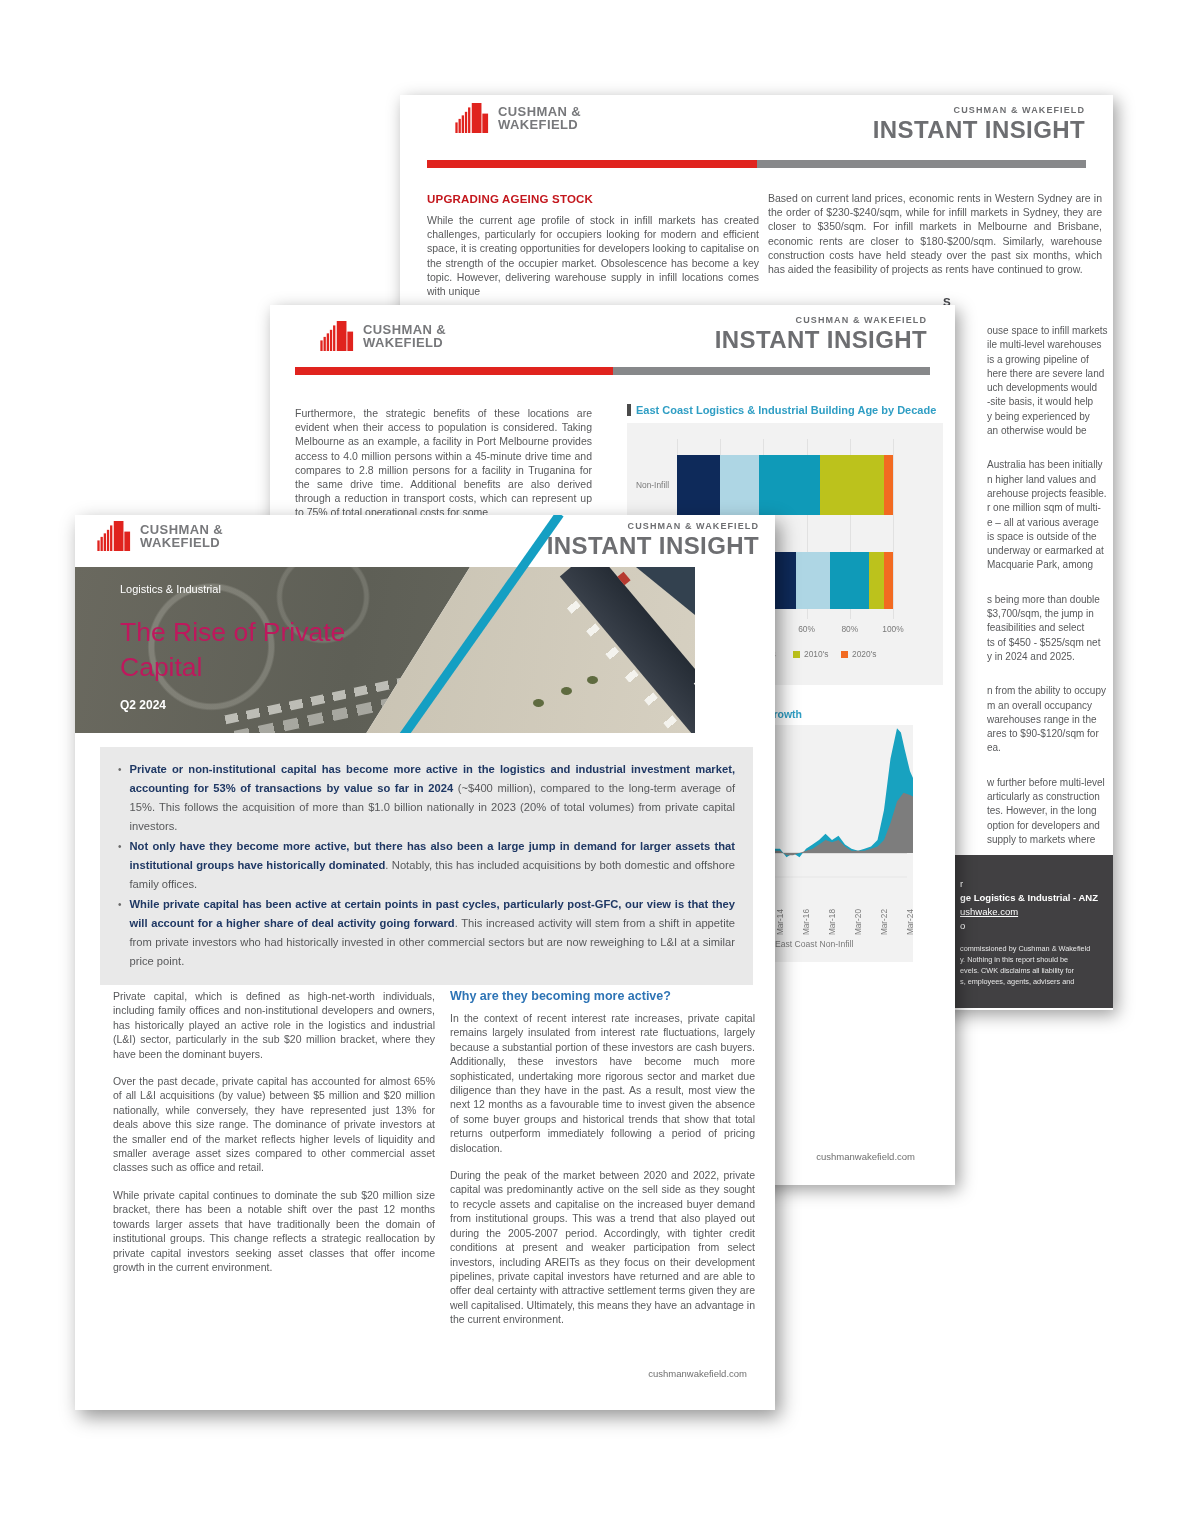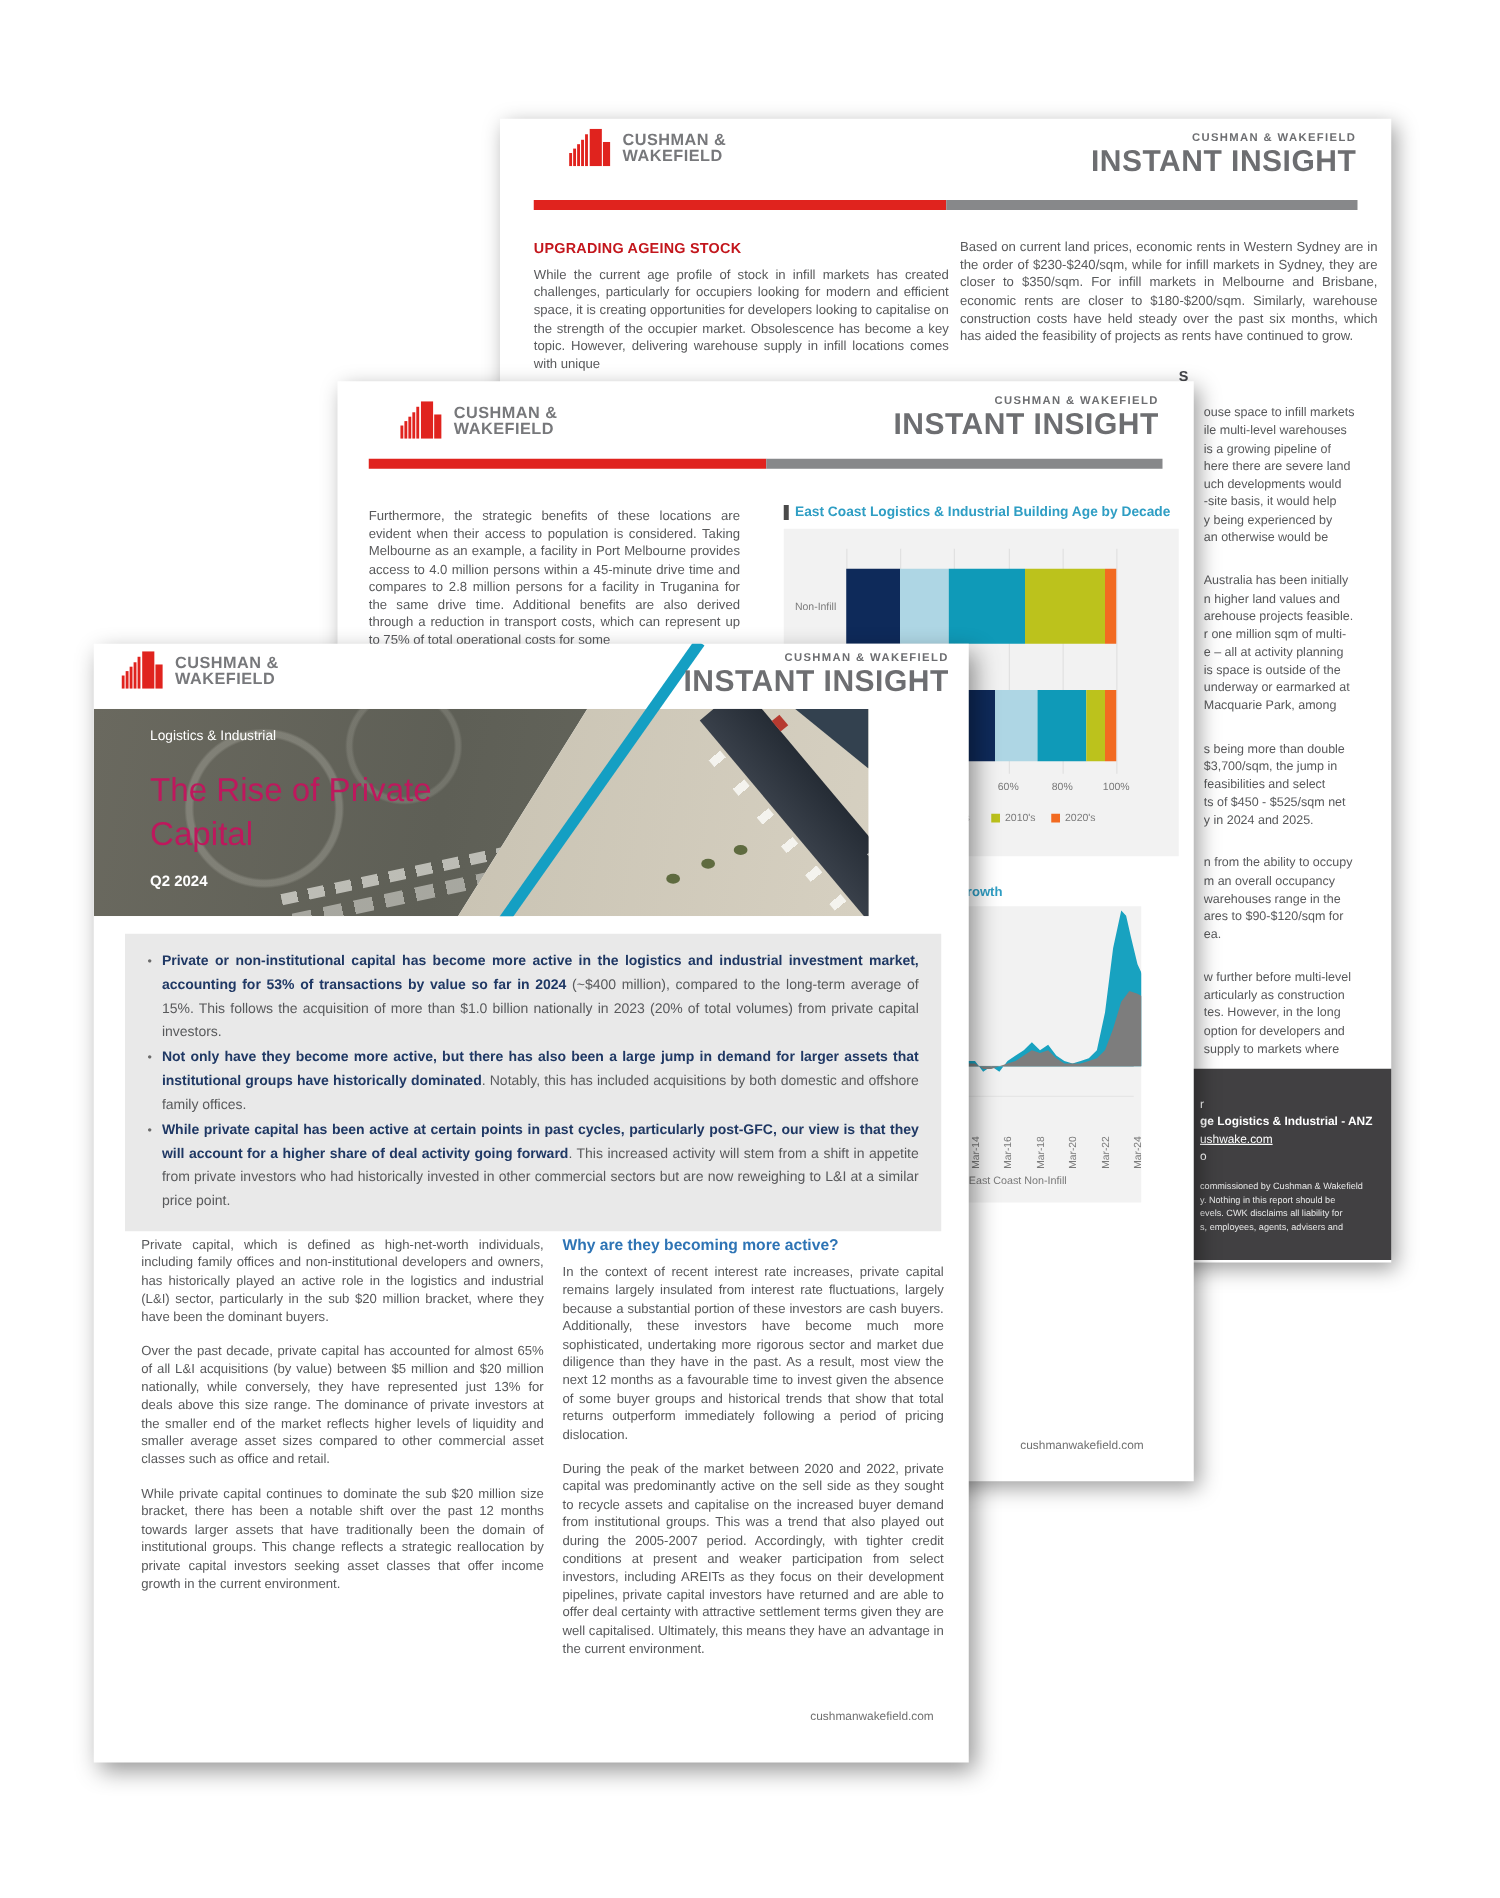--- a/index.html
+++ b/index.html
@@ -25,21 +25,21 @@
   .bodytext{font-size:10.5px;line-height:14.2px;color:#58595b;text-align:justify;}
   .red-head{margin:0 0 8px 0;font-size:11.5px;font-weight:bold;color:#c3161c;letter-spacing:.2px;}
   .blue-head{margin:0 0 8px 0;font-size:12.5px;font-weight:bold;color:#2e74b5;}
 
   
   .back-left{position:absolute;left:27px;top:98px;width:332px;}
   .back-right{position:absolute;left:368px;top:96px;width:334px;}
   .frag-head{position:absolute;left:543px;top:201px;font-size:11.5px;font-weight:bold;color:#44454a;}
   .frags{position:absolute;left:563px;top:229px;width:148px;}
   .frag-group{margin-bottom:20px;}
-  .frag-group div{font-size:10px;line-height:14.3px;color:#58595b;white-space:nowrap;overflow:hidden;}
+  .frag-group div{font-size:10px;line-height:14.3px;color:#58595b;white-space:nowrap;overflow:hidden;margin-left:24px;}
   .contact-box{position:absolute;left:380px;top:760px;width:333px;height:153px;background:#414042;color:#ffffff;}
   .cb-inner{position:absolute;left:180px;top:22px;width:148px;}
   .cb-inner div{font-size:9.5px;line-height:14px;white-space:nowrap;}
   .cb-bold{font-weight:bold;}
   .cb-link{text-decoration:underline;color:#ffffff;cursor:pointer;}
   .cb-small{margin-top:10px;}
   .cb-small div{font-size:7.3px;line-height:11px;color:#e8e8e8;white-space:nowrap;}
 
   
   .mid-left{position:absolute;left:25px;top:101px;width:297px;}
@@ -142,21 +142,21 @@
           <div>uch developments would</div>
           <div>-site basis, it would help</div>
           <div>y being experienced by</div>
           <div>an otherwise would be</div>
         </div>
         <div class="frag-group">
           <div>Australia has been initially</div>
           <div>n higher land values and</div>
           <div>arehouse projects feasible.</div>
           <div>r one million sqm of multi-</div>
-          <div>e – all at activity planning</div>
+          <div>e – all at various average</div>
           <div>is space is outside of the</div>
           <div>underway or earmarked at</div>
           <div>Macquarie Park, among</div>
         </div>
         <div class="frag-group">
           <div>s being more than double</div>
           <div>$3,700/sqm, the jump in</div>
           <div>feasibilities and select</div>
           <div>ts of $450 - $525/sqm net</div>
           <div>y in 2024 and 2025.</div>

